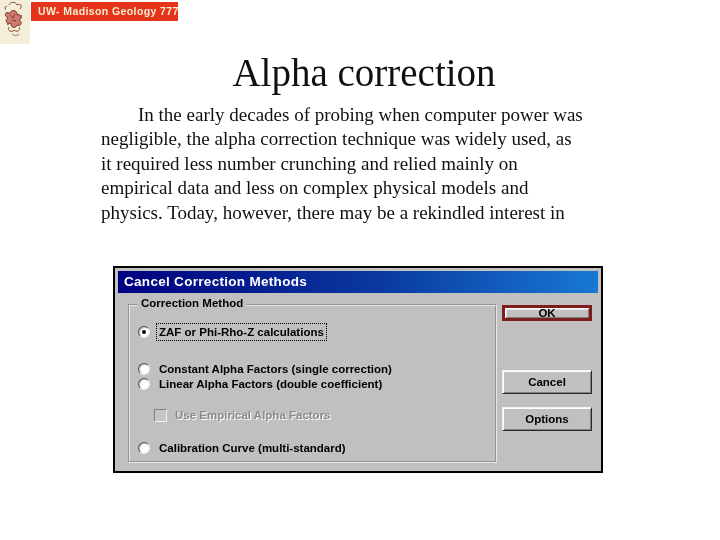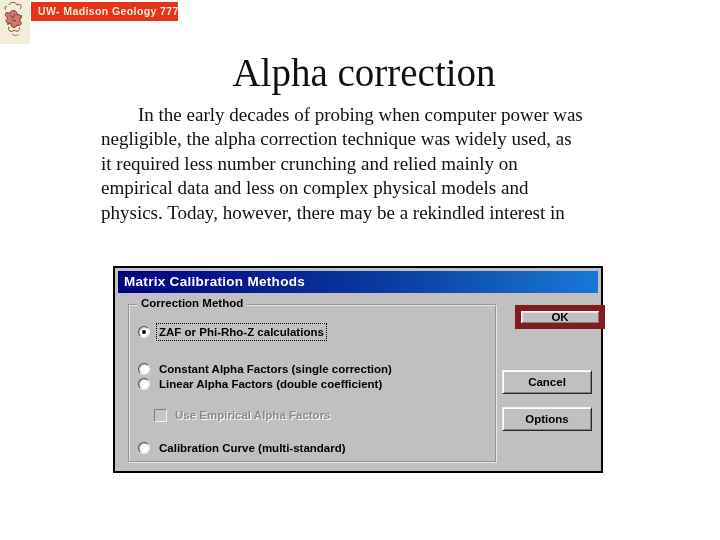--- a/index.html
+++ b/index.html
@@ -68,23 +68,22 @@
   .checkbox-label { font-size:11.5px; font-weight:bold; color:#8a8a8a; text-shadow:1px 1px 0 #fff; white-space:nowrap; }
 
   .btn {
     position:absolute; left:387px; width:90px; height:24px; background:#c0c0c0;
     font-family:inherit; font-size:11.5px; font-weight:bold; color:#000; text-align:center;
     display:flex; align-items:center; justify-content:center; cursor:pointer;
     border:1px solid; border-color:#f2f2f2 #2a2a2a #2a2a2a #f2f2f2;
     box-shadow:inset 1px 1px 0 #fff, inset -1px -1px 0 #808080;
   }
   .btn--default {
-    top:37px; height:24px; border:6px solid #7f1d1d;
+    top:37px; height:16px; border:3px solid #7f1d1d;
     box-shadow:inset 1px 1px 0 #fff, inset -1px -1px 0 #808080, inset 2px 2px 0 #e4e4e4;
-    margin-left:13px;
   }
   .btn--cancel { top:74px;margin-top:28px; } .btn--options { top:139px; } .btn--macs { top:170px; }
 </style>
 </head>
 <body>
 
 <div id="page">
 
   <div class="logo-box">
     <span>
@@ -105,21 +104,21 @@
   <div class="slide-title">Alpha correction</div>
   <div class="body-text">
     <div class="body-line first">In the early decades of probing when computer power was</div>
     <div class="body-line">negligible, the alpha correction technique was widely used, as</div>
     <div class="body-line">it required less number crunching and relied mainly on</div>
     <div class="body-line">empirical data and less on complex physical models and</div>
     <div class="body-line">physics. Today, however, there may be a rekindled interest in</div>
   </div>
 
   <div class="dialog">
-    <div class="titlebar">Matrix Calibration Methods</div>
+    <div class="titlebar">Cancel Correction Methods</div>
 
     <div class="groupbox">
       <div class="group-label">Correction Method</div>
 
       <div class="option-row row-1 selected">
         <span class="radio">
             <span class="radio-dot"></span>
           </span>
         <span class="option-label">ZAF or Phi-Rho-Z calculations</span>
       </div>

